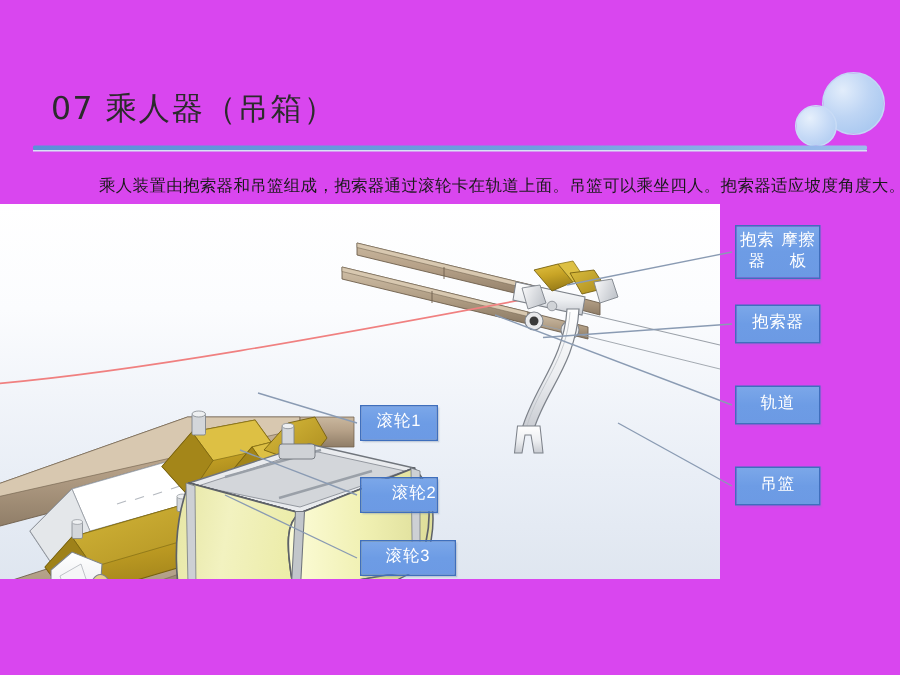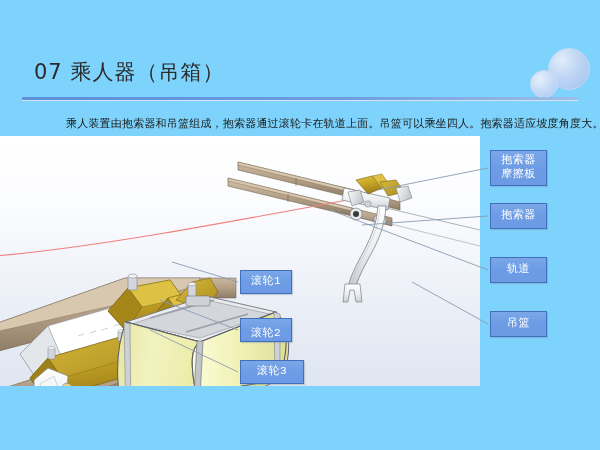--- a/index.html
+++ b/index.html
@@ -13,21 +13,21 @@
     font-family: "Liberation Sans", "DejaVu Sans", sans-serif;
     overflow: hidden;
     position: relative;
   }
 
   .slide {
     position: absolute;
     left: 0; top: 0;
     width: 600px;
     height: 450px;
-    background: #7dd3fc;
+    background: #d946ef;
   }
 
   
   .deco-circles {
     position: absolute;
     right: 8px;
     top: 42px;
     width: 72px;
     height: 60px;
   }
@@ -108,23 +108,23 @@
   .cad-svg { display: block; }
 
   
   .callout {
     position: absolute;
     box-sizing: border-box;
     background: linear-gradient(to bottom, #7ba7e9 0%, #6d9ce5 50%, #6c9ae4 100%);
     border: 1px solid #3f6fbd;
     color: #ffffff;
     font-size: 11px;
-    font-family: Liberation Mono, monospace;
+    font-family: Liberation Sans, sans-serif;
     display: flex;
-    flex-direction: column;
+    flex-direction: row;
     align-items: center;
     justify-content: center;
     line-height: 1.25;
     text-align: center;
     letter-spacing: 0.5px;
     box-shadow: 1px 1px 1px rgba(120,140,170,0.35);
   }
   .callout span { display: block; }
 
   #callout-grip-plate { left: 490px; top: 150px; width: 57px; height: 36px; }

